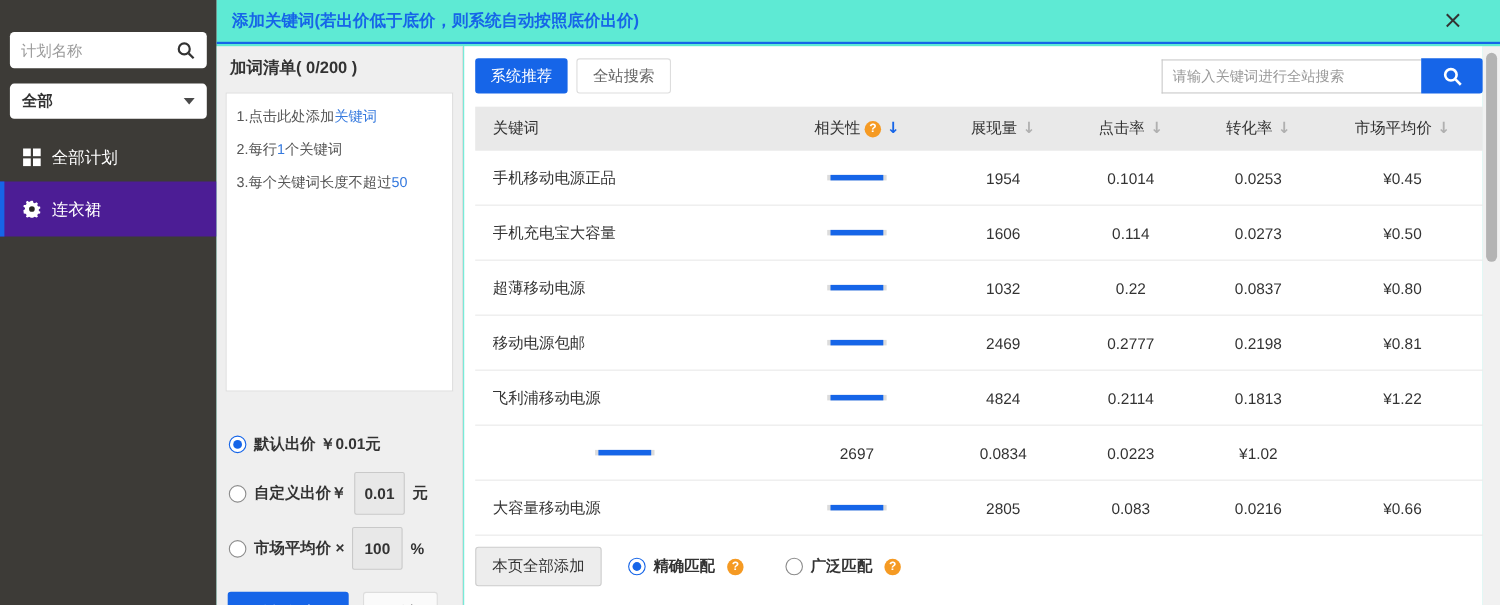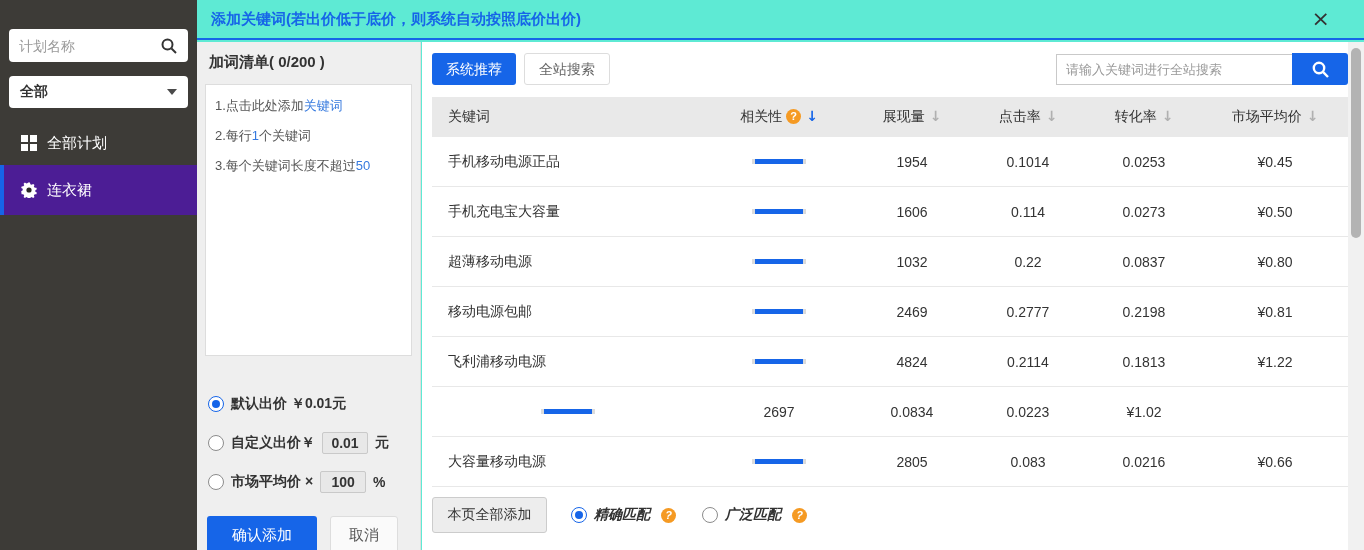--- a/index.html
+++ b/index.html
@@ -27,21 +27,21 @@
 
   
   .panel { position:absolute; left:0; top:42px; width:224px; bottom:0; background:#efefef; border-right:1px solid #ddd; }
   .panel-header { height:40px; line-height:40px; padding-left:12px; font-weight:bold; font-size:15px; color:#333; }
   .panel-box { margin:2px 8px 0; height:272px; background:#fff; border:1px solid #ddd; padding:12px 9px; font-size:13px; color:#555; cursor:text; }
   .instr-line { margin-bottom:11px; line-height:1.45; }
   .hl { color:#3579de; }
   .bid-area { margin-top:34px; padding:0 11px; }
   .bid-row { display:flex; align-items:center; margin-bottom:11px; font-size:14px; font-weight:bold; color:#333; min-height:28px; }
   .bid-row .lbl { margin-left:7px; }
-  .bid-input { width:46px; height:22px; background:#e8e8e8; border:1px solid #c9c9c9; border-radius:2px; text-align:center; font-size:14px; font-weight:bold; color:#333; margin:0 7px; font-family:inherit; outline:none; }
+  .bid-input { width:46px; height:39px; background:#e8e8e8; border:1px solid #c9c9c9; border-radius:2px; text-align:center; font-size:14px; font-weight:bold; color:#333; margin:0 7px; font-family:inherit; outline:none; }
   .radio { width:16px; height:16px; min-width:16px; border-radius:50%; border:1px solid #8c8c8c; background:#fff; display:inline-block; position:relative; cursor:pointer; }
   .radio.checked { border-color:#1665e8; }
   .radio.checked::after { content:""; position:absolute; left:3px; top:3px; right:3px; bottom:3px; border-radius:50%; background:#1665e8; }
   .panel-buttons { display:flex; gap:13px; padding:0 10px; margin-top:20px; }
   .btn-confirm { width:110px; height:38px; background:#1665e8; color:#fff; border:none; border-radius:3px; font-size:15px; cursor:pointer; font-family:inherit; }
   .btn-cancel { width:68px; height:38px; background:#fafafa; border:1px solid #ddd; color:#555; border-radius:3px; font-size:15px; cursor:pointer; font-family:inherit; }
 
   
   .content { position:absolute; left:225px; top:42px; right:16px; bottom:0; background:#fff; }
   .toolbar { display:flex; align-items:center; margin:11px 0 0 10px; }
@@ -62,21 +62,21 @@
   .arrow.blue { color:#1665e8; }
   .help-badge { display:inline-flex; width:15px; height:15px; border-radius:50%; background:#f59a23; color:#fff; font-size:11px; font-weight:bold; align-items:center; justify-content:center; margin-left:4px; vertical-align:1px; cursor:pointer; }
   .trow { height:50px; border-bottom:1px solid #e8e8e8; font-size:14px; color:#333; cursor:pointer; }
   .td { text-align:center; }
   .td.left { text-align:left; padding-left:16px; }
   .rel-track { width:54px; height:5px; background:#dcdcdc; margin:0 auto; }
   .rel-fill { height:100%; background:#1665e8; margin:0 auto; }
 
   .tfoot { display:flex; align-items:center; margin-top:10px; padding-left:10px; }
   .btn-addall { width:115px; height:36px; background:#ededed; border:1px solid #ccc; border-radius:3px; color:#333; font-size:14px; cursor:pointer; font-family:inherit; }
-  .match-group { display:flex; align-items:center; margin-left:24px; gap:26px;font-style:italic; }
+  .match-group { display:flex; align-items:center; margin-left:24px; gap:38px; }
   .match-opt { display:flex; align-items:center; gap:7px; font-size:14px; font-weight:bold; color:#333; }
 
   
   .scrollbar { position:absolute; right:0; top:42px; width:16px; bottom:0; background:#f1f1f1; }
   .scroll-thumb { position:absolute; left:3px; top:6px; width:10px; height:190px; background:#b3b3b3; border-radius:5px; cursor:pointer; }
 </style>
 </head>
 <body>
 
 <div class="sidebar">

